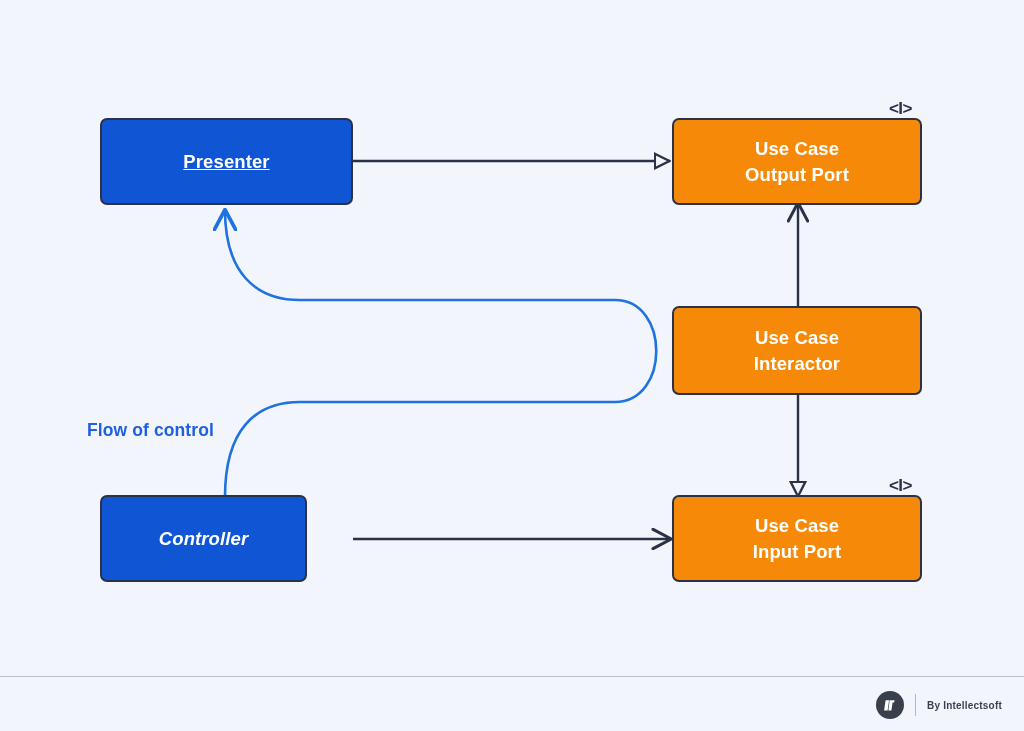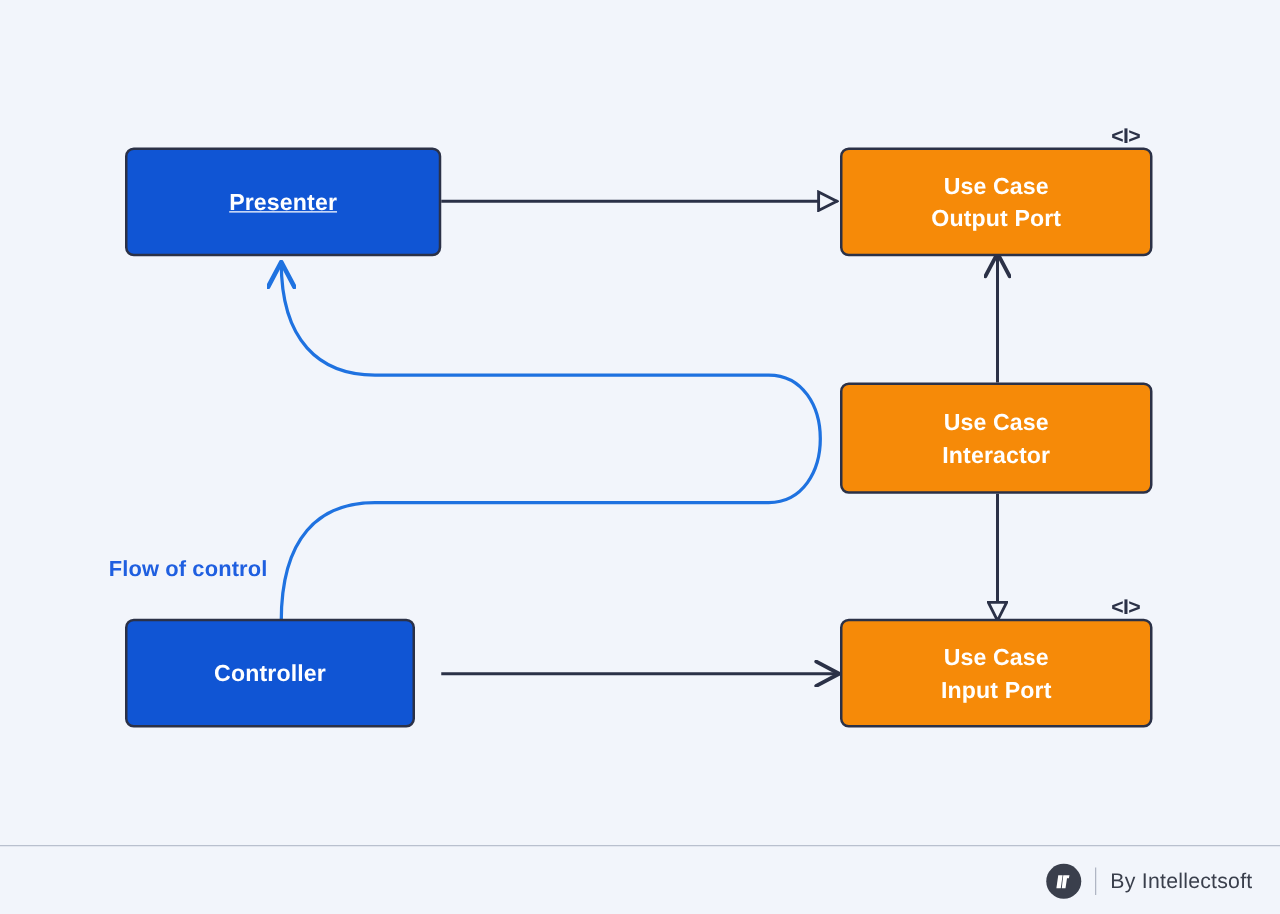--- a/index.html
+++ b/index.html
@@ -92,22 +92,22 @@
     display: flex;
     align-items: center;
     justify-content: center;
   }
   .credit-divider {
     width: 1.5px;
     height: 22px;
     background: #b0b6c4;
   }
   .credit-text {
-    font-size: 17px;
-    font-weight: normal;
+    font-size: 10px;
+    font-weight: bold;
     color: #3a3f4c;
     letter-spacing: 0.2px;
   }
 </style>
 </head>
 <body>
 
 <div id="canvas">
 
   <svg class="diagram-svg" viewBox="0 0 1024 676">
@@ -136,42 +136,42 @@
              L 615 402
              C 670 402, 670 300, 615 300
              L 300 300
              C 255 300, 225 272, 225 210" fill="none" stroke="#1f72e0" stroke-width="2.6" stroke-linecap="round" marker-end="url(#openLineBlue)"></path>
   </svg>
 
   <div class="node blue" style="left:100px; top:118px; width:253px; height:87px;text-decoration:underline;">
     <span class="node-label">Presenter</span>
   </div>
 
-  <div class="node blue" style="left:100px; top:495px; width:232px; height:87px;">
+  <div class="node blue" style="left:100px; top:495px; width:207px; height:87px;font-style:italic;">
     <span class="node-label">Controller</span>
   </div>
 
   <div class="node orange" style="left:672px; top:118px; width:250px; height:87px;">
     <span class="iface-marker">&lt;I&gt;</span>
     <span class="node-label">Use Case
 Output Port</span>
   </div>
 
   <div class="node orange" style="left:672px; top:306px; width:250px; height:89px;">
     <span class="node-label">Use Case
 Interactor</span>
   </div>
 
   <div class="node orange" style="left:672px; top:495px; width:250px; height:87px;">
     <span class="iface-marker">&lt;I&gt;</span>
     <span class="node-label">Use Case
 Input Port</span>
   </div>
 
-  <div class="flow-label" style="left:87px; top:445px;">Flow of control</div>
+  <div class="flow-label" style="left:87px; top:420px;">Flow of control</div>
 
 </div>
 
 <div id="footer">
   <div class="credit">
     <span class="credit-logo">
       <svg width="17" height="17" viewBox="0 0 17 17">
         <path d="M4.6 3.2 L8.1 3.2 L6.6 13.6 L3.1 13.6 Z" fill="#ffffff"></path>
         <path d="M8.6 3.2 L13.6 3.2 L13.1 5.6 L11.6 5.6 L10.4 13.6 L7.4 13.6 Z" fill="#ffffff"></path>
       </svg>

